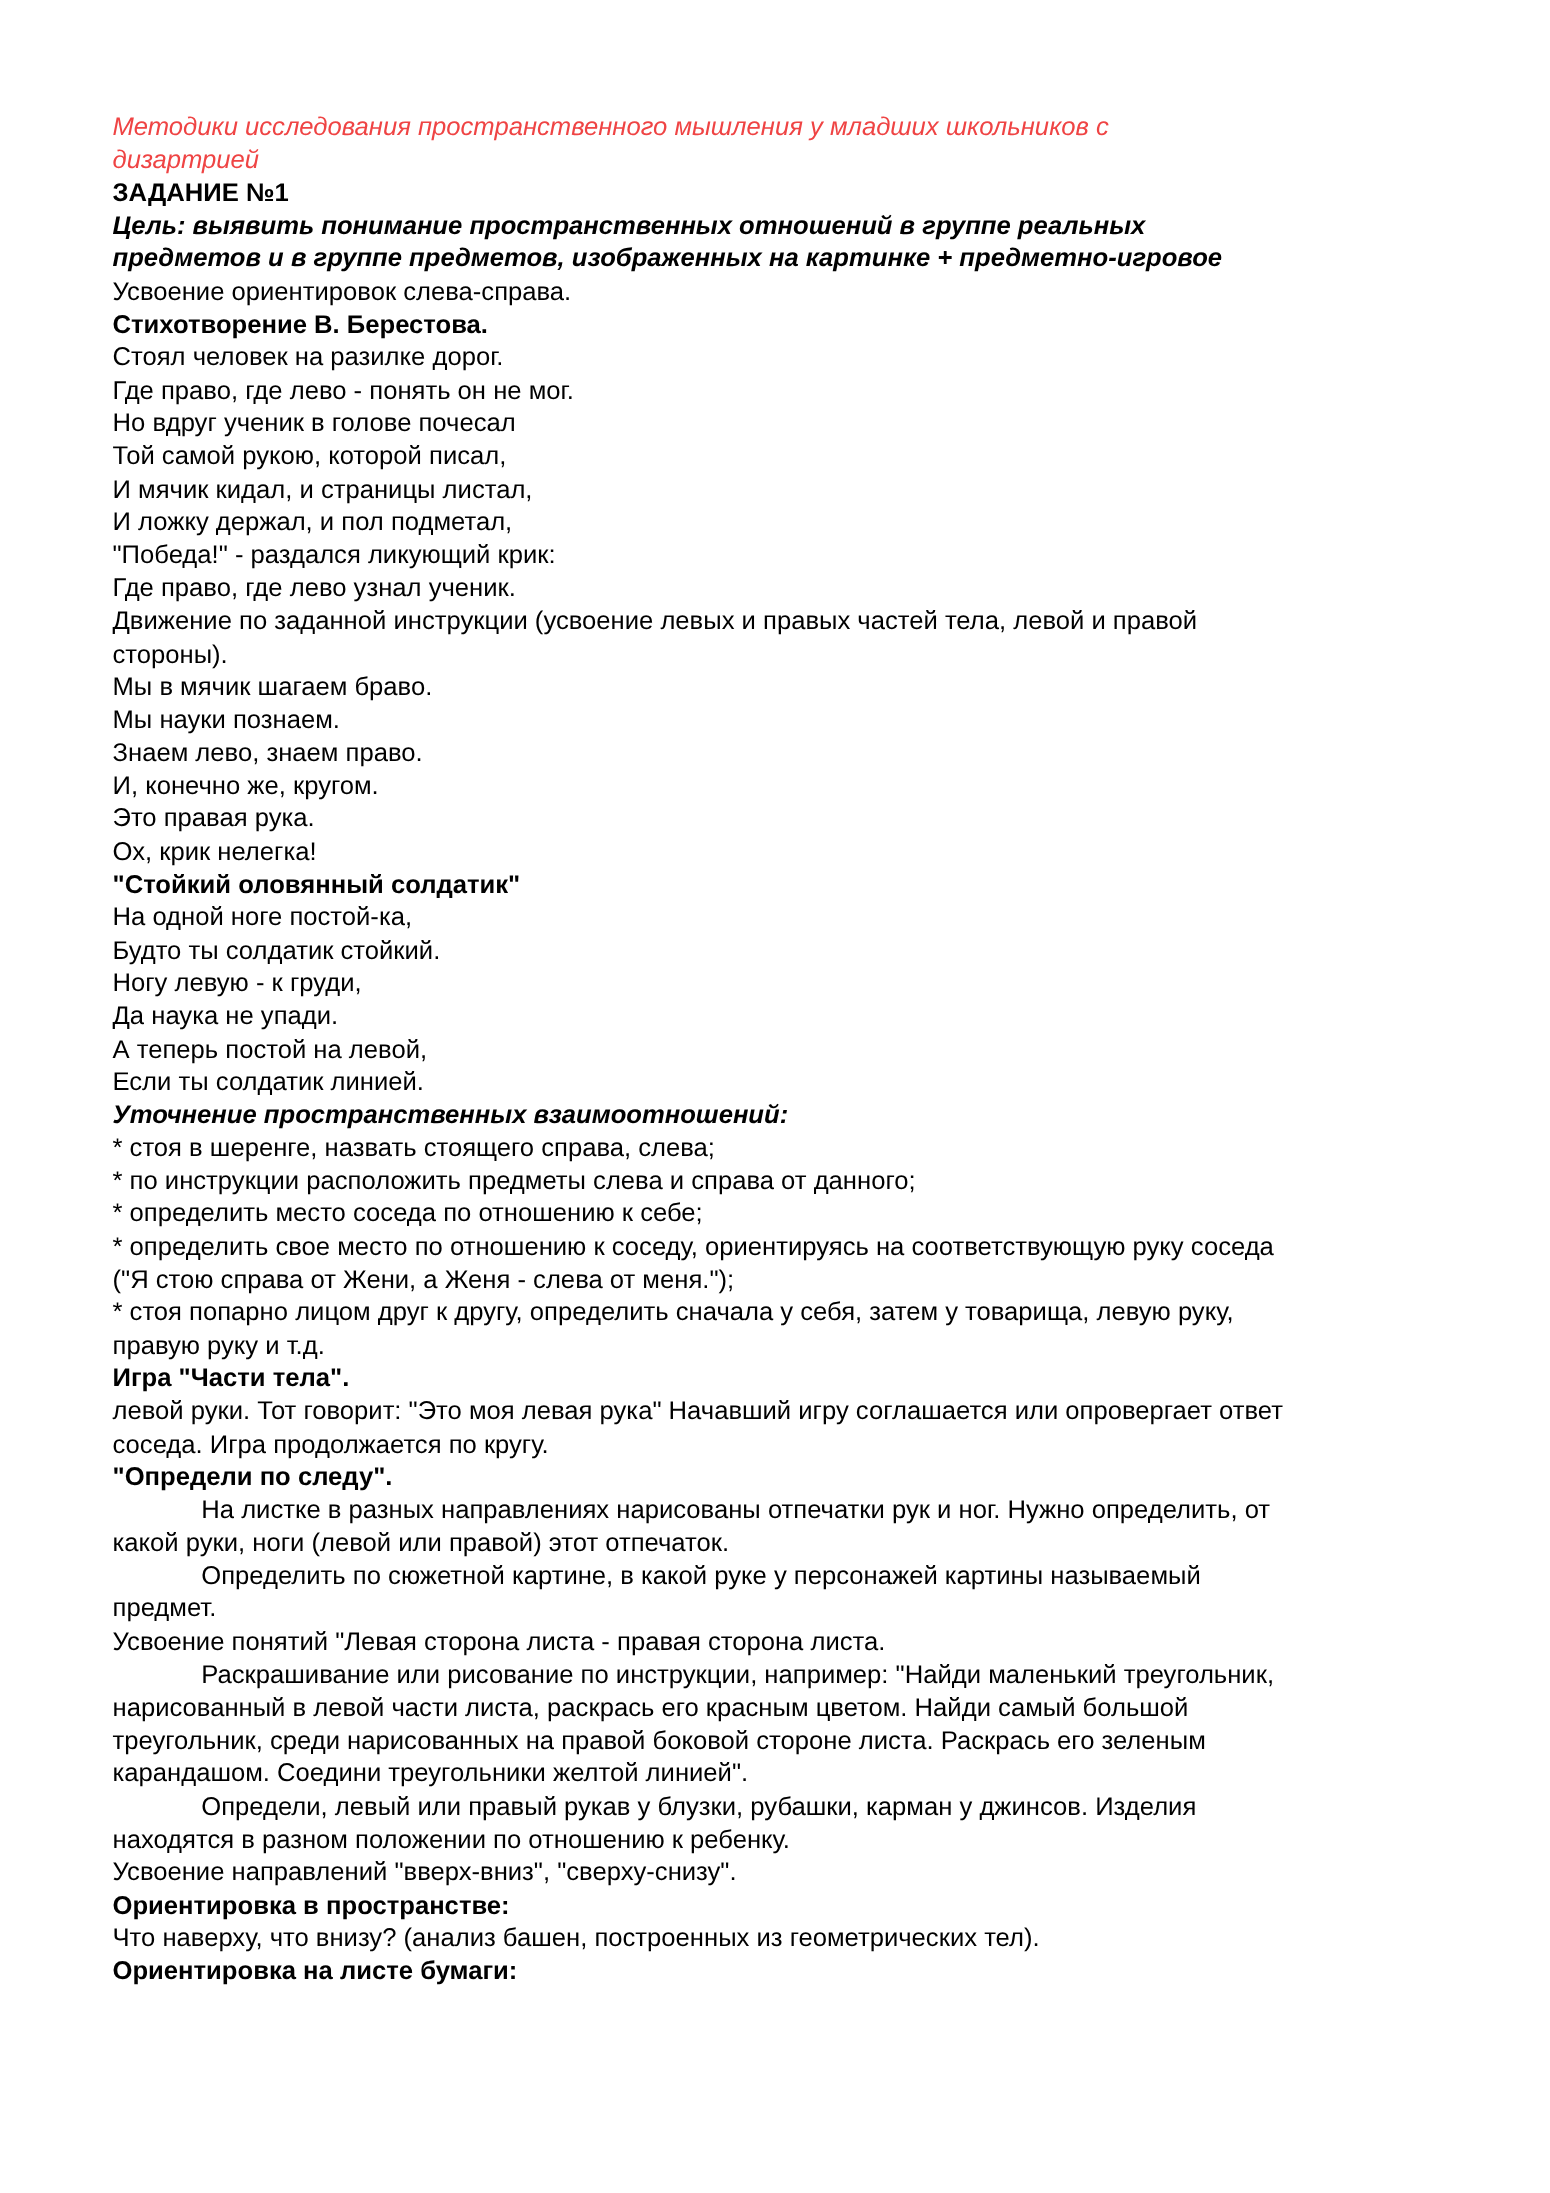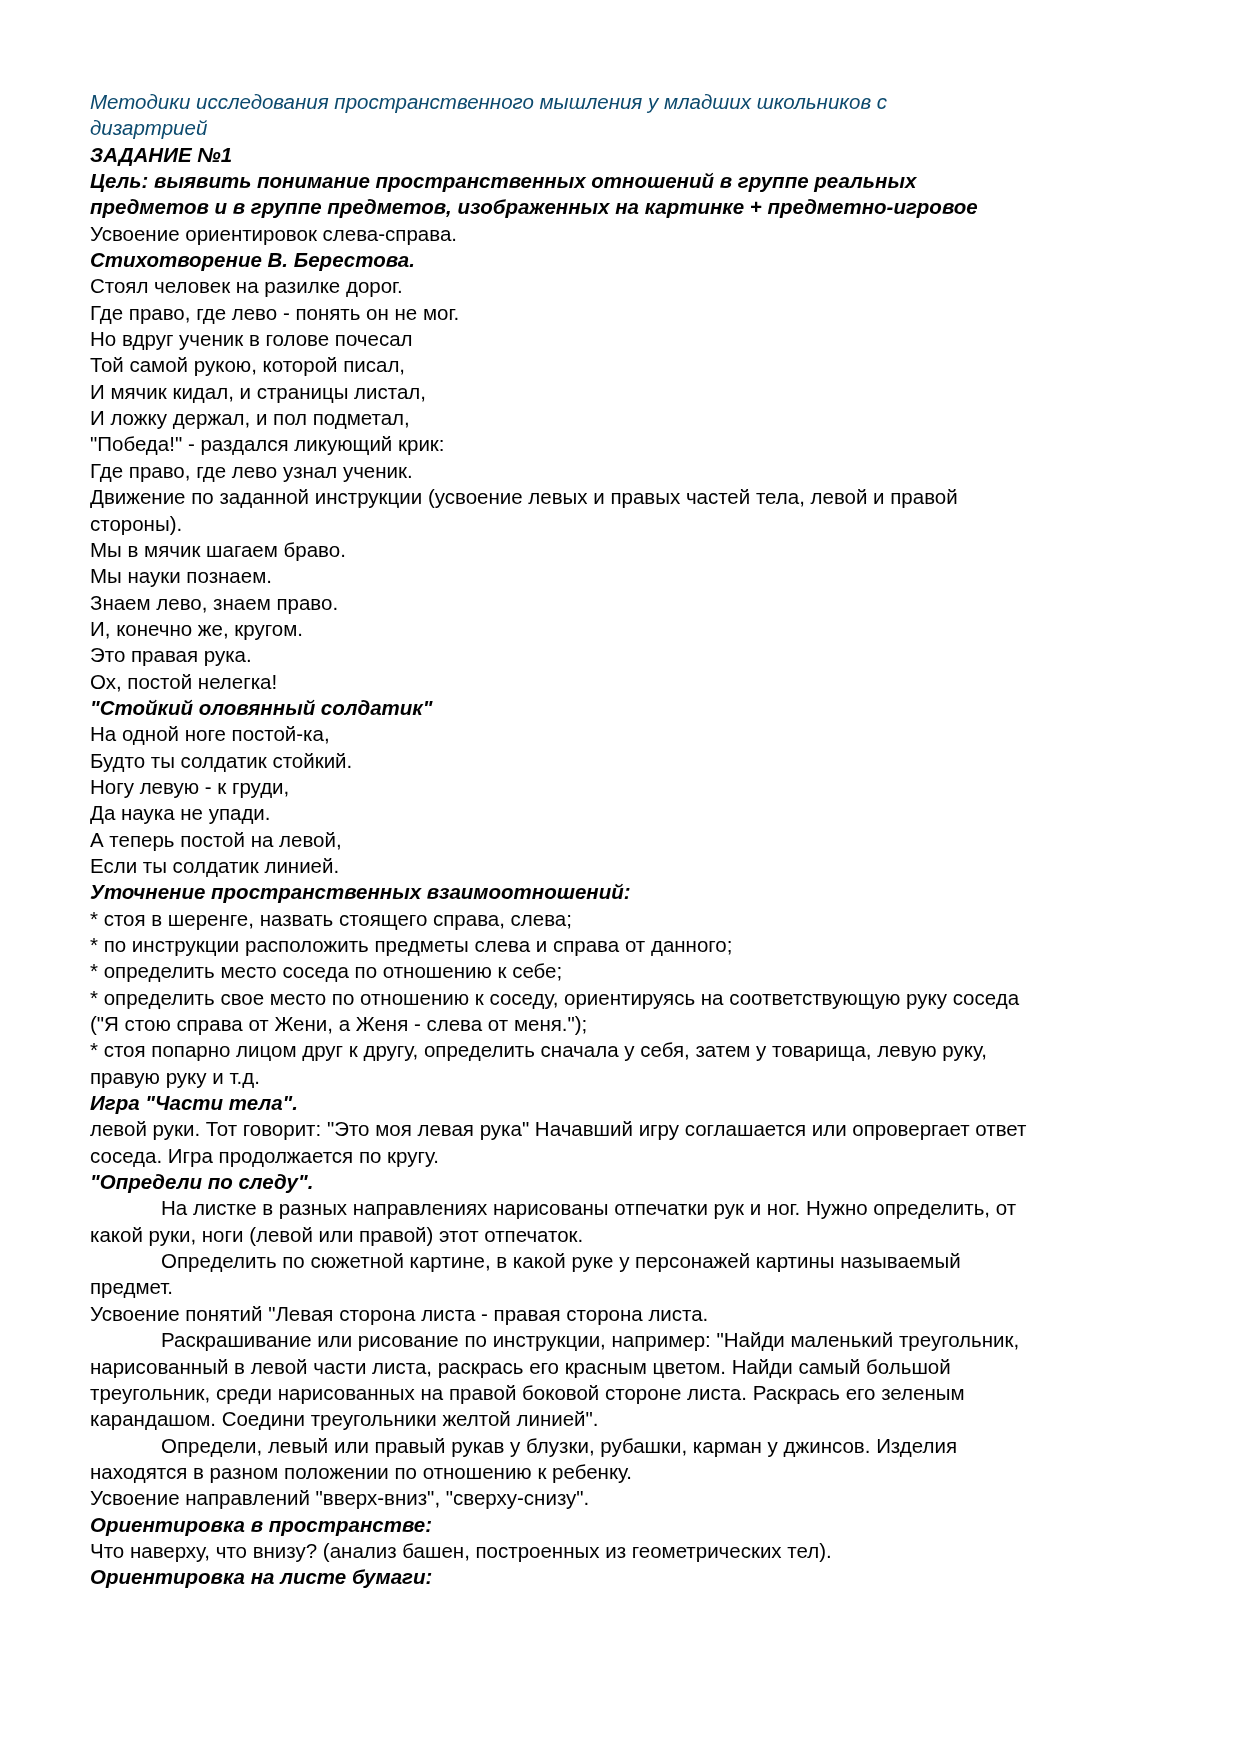--- a/index.html
+++ b/index.html
@@ -8,22 +8,22 @@
     position: absolute;
     left: 90px;
     top: 89px;
     width: 1080px;
     font-family: "Liberation Sans", sans-serif;
     font-size: 20.5px;
     line-height: 26.35px;
     color: #000000;
   }
   .line { white-space: nowrap; display: block; height: 26.35px; }
-  .title { color: #0c4a6e; font-style: italic; }
-  .bold { font-weight: bold; font-style: italic; }
+  .title { color: #ef4444; font-style: italic; }
+  .bold { font-weight: bold; }
   .italic { }
   .bold-italic { font-weight: bold; font-style: italic; }
   .indent { padding-left: 71px; }
 </style>
 </head>
 <body>
 
 <div class="page">
 
   <div class="line title">Методики исследования пространственного мышления у младших школьников с</div>
@@ -46,21 +46,21 @@
   <div class="line">"Победа!" - раздался ликующий крик:</div>
   <div class="line">Где право, где лево узнал ученик.</div>
 
   <div class="line italic">Движение по заданной инструкции (усвоение левых и правых частей тела, левой и правой</div>
   <div class="line italic">стороны).</div>
   <div class="line">Мы в мячик шагаем браво.</div>
   <div class="line">Мы науки познаем.</div>
   <div class="line">Знаем лево, знаем право.</div>
   <div class="line">И, конечно же, кругом.</div>
   <div class="line">Это правая рука.</div>
-  <div class="line">Ох, постой нелегка!</div>
+  <div class="line">Ох, крик нелегка!</div>
 
   <div class="line bold">"Стойкий оловянный солдатик"</div>
   <div class="line">На одной ноге постой-ка,</div>
   <div class="line">Будто ты солдатик стойкий.</div>
   <div class="line">Ногу левую - к груди,</div>
   <div class="line">Да наука не упади.</div>
   <div class="line">А теперь постой на левой,</div>
   <div class="line">Если ты солдатик линией.</div>
 
   <div class="line bold-italic">Уточнение пространственных взаимоотношений:</div>

